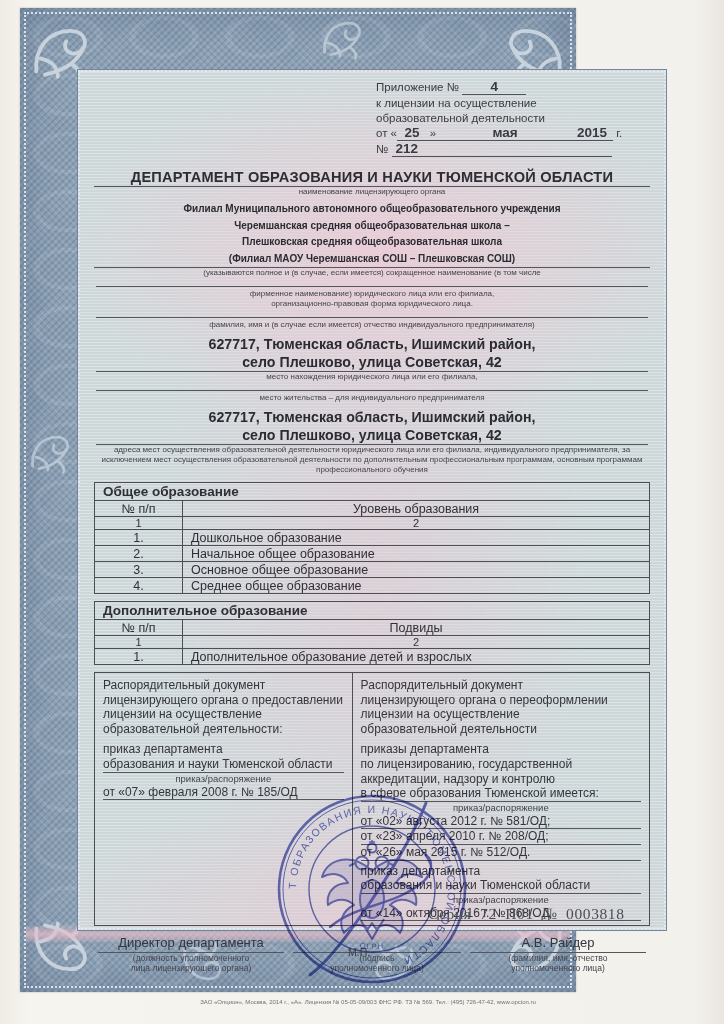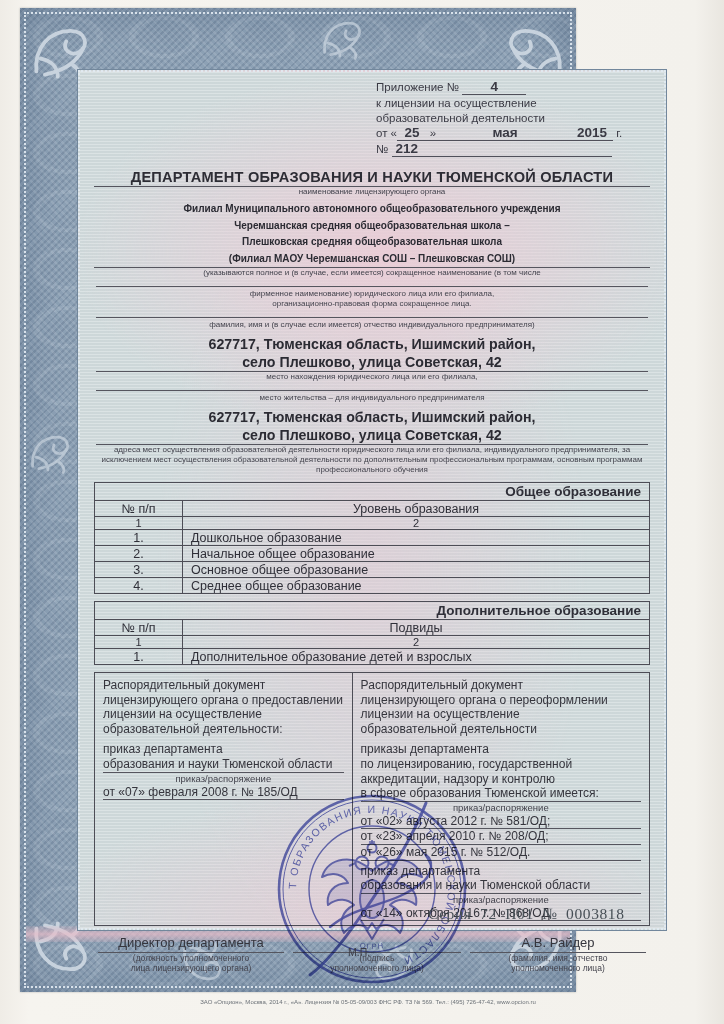--- a/index.html
+++ b/index.html
@@ -58,21 +58,21 @@
   .annex .u   { display:inline-block; border-bottom:1px solid #50505a; text-align:center; }
   .authority-title { margin-top:12px; font-size:14.6px; font-weight:700; text-align:center;
                      letter-spacing:.2px; color:#2d2d35; padding-bottom:1px;
                      border-bottom:1px solid #55555e; }
   .org-line  { font-size:10px; font-weight:700; line-height:16.5px; text-align:center; color:#2b2b33; }
   .addr-line { font-size:14.2px; font-weight:700; line-height:18px;  text-align:center; color:#2b2b33; }
   
   table.sched { width:100%; border-collapse:collapse; margin-top:7px;
                 font-size:12.5px; color:#2f2f38; }
   table.sched th, table.sched td { border:1px solid #4d4d56; padding:0 8px; height:16px; }
-  table.sched .title-cell { font-size:13.5px; font-weight:700; text-align:right; height:18px; }
+  table.sched .title-cell { font-size:13.5px; font-weight:700; text-align:left; height:18px; }
   table.sched th { font-weight:400; text-align:center; }
   table.sched td.num { width:88px; text-align:center; }
   table.sched tr.idx td { height:13px; font-size:11px; text-align:center; }
   
   .orders { display:flex; margin-top:7px; border:1px solid #4d4d56; font-size:12px; line-height:14.6px; }
   .ocol { padding:5px 8px 4px; }
   .ocol-l { width:46.5%; border-right:1px solid #4d4d56; }
   .ocol-r { width:53.5%; }
   .oline { }
   .ogap  { height:6px; }
@@ -166,21 +166,21 @@
     <div style="margin-top:4px">
       <div class="org-line">Филиал Муниципального автономного общеобразовательного учреждения</div>
       <div class="org-line">Черемшанская средняя общеобразовательная школа –</div>
       <div class="org-line">Плешковская средняя общеобразовательная школа</div>
       <div class="org-line rule">(Филиал МАОУ Черемшанская СОШ – Плешковская СОШ)</div>
       <div class="caption">(указываются полное и (в случае, если имеется) сокращенное наименование (в том числе</div>
     </div>
 
     <div class="blank-rule"></div>
     <div class="caption" style="margin-top:2px">фирменное наименование) юридического лица или его филиала,</div>
-    <div class="caption">организационно-правовая форма сокращенное лица.</div>
+    <div class="caption">организационно-правовая форма юридического лица.</div>
     <div class="blank-rule"></div>
     <div class="caption" style="margin-top:2px">фамилия, имя и (в случае если имеется) отчество индивидуального предпринимателя)</div>
 
     <div style="margin-top:5px">
       <div class="addr-line">627717, Тюменская область, Ишимский район,</div>
       <div class="addr-line rule" style="margin:0 2px">село Плешково, улица Советская, 42</div>
       <div class="caption">место нахождения юридического лица или его филиала,</div>
     </div>
     <div class="blank-rule"></div>
     <div class="caption" style="margin-top:2px">место жительства – для индивидуального предпринимателя</div>

